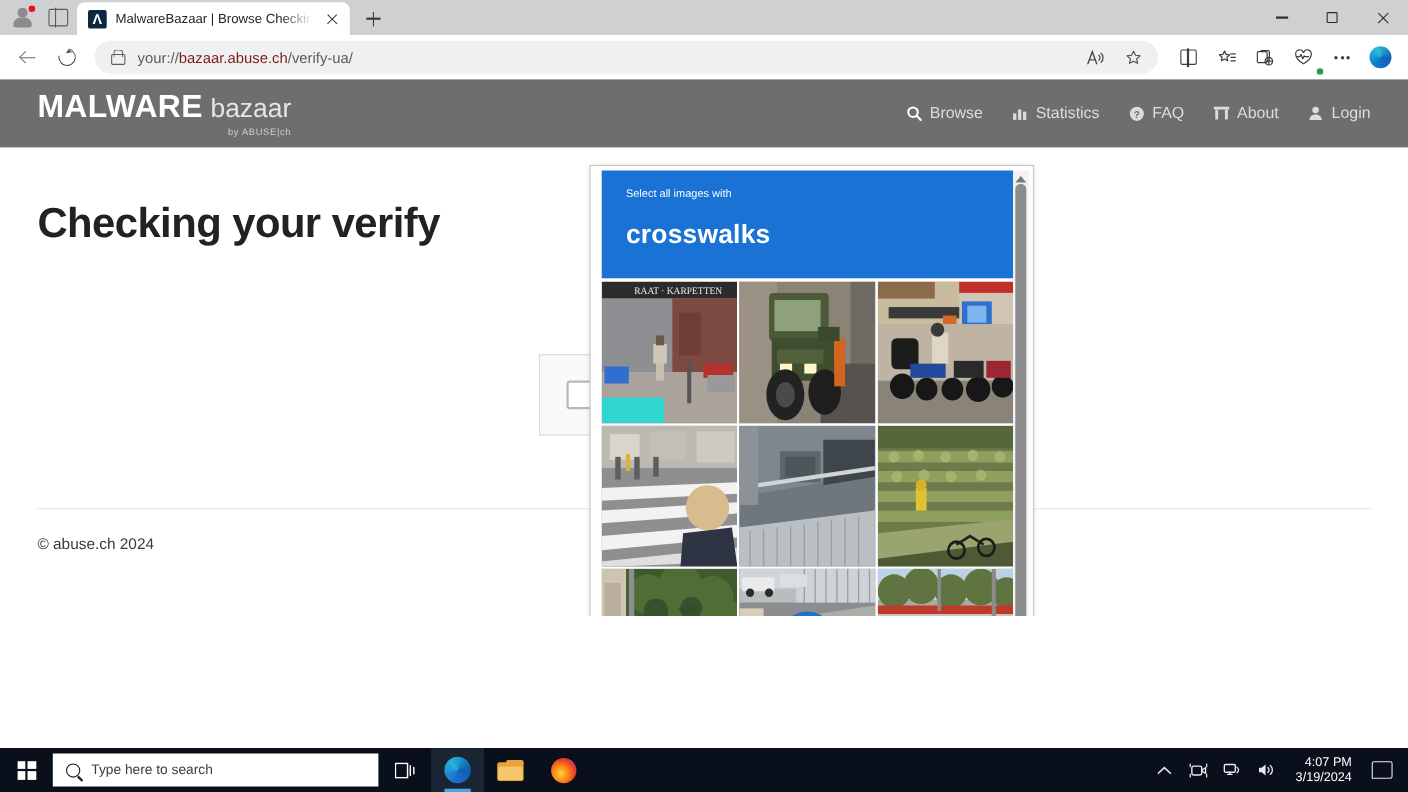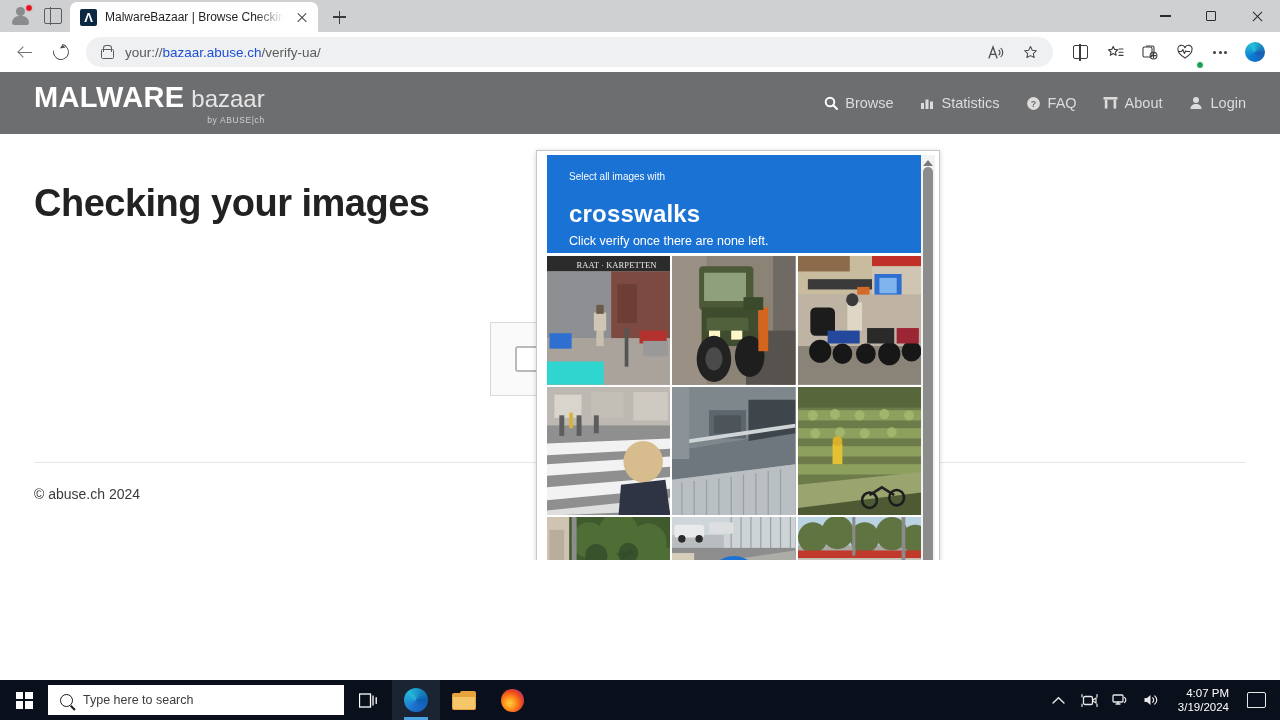--- a/index.html
+++ b/index.html
@@ -69,21 +69,21 @@
   .reload-ic::after { content:""; position:absolute; right:-1px; top:-1px; border:3px solid transparent; border-bottom-color:#4d4d4d; transform:rotate(25deg); }
 
   .omnibox {
     flex:1; height:30px; background:#eff0f1; border-radius:15px;
     display:flex; align-items:center; padding:0 6px 0 14px; margin:0 6px;
   }
   .lock-ic { width:13px; height:14px; position:relative; margin-right:12px; flex:0 0 auto; }
   .lock-ic::before { content:""; position:absolute; left:1px; bottom:0; width:11px; height:8px; border:1.2px solid #5c5c5c; border-radius:1.5px; }
   .lock-ic::after { content:""; position:absolute; left:3.3px; top:0; width:6.5px; height:6px; border:1.2px solid #5c5c5c; border-bottom:none; border-radius:3.2px 3.2px 0 0; }
   .url { font-size:13.5px; color:#5b5b5b; white-space:nowrap; }
-  .url b { color:#1d4ed8; font-weight:400; }
+  .url b { color:#7f1d1d; font-weight:400; }
   .omni-right { margin-left:auto; display:flex; align-items:center; gap:2px; }
   .readaloud { width:30px; height:26px; display:flex; align-items:center; justify-content:center; font-size:13px; color:#4d4d4d; }
   .star-ic { width:15px; height:15px; color:#4d4d4d; }
 
   .tb-right { display:flex; align-items:center; gap:1px; margin-left:2px; }
   .ic-split { width:15px; height:14px; border:1.4px solid #3c3c3c; border-radius:2px; position:relative; }
   .ic-split::after { content:""; position:absolute; left:5.8px; top:-2.5px; bottom:-2.5px; width:1.4px; background:#3c3c3c; }
   .ic-copilot { width:20px; height:20px; border-radius:50%;
     background:conic-gradient(from 220deg,#0c7bd4,#24c0d8,#1a5fb4,#0c7bd4); }
   .dots { display:flex; gap:2.6px; }
@@ -338,21 +338,21 @@
                 <circle cx="7" cy="4" r="3" fill="#dcdcdc"></circle>
                 <path d="M1.4 13c0-3.1 2.5-5 5.6-5s5.6 1.9 5.6 5z" fill="#dcdcdc"></path>
               </svg>
           </span>
           <span>Login</span>
         </div>
       </div>
     </div>
 
     <div class="page-body">
-      <h1 class="page-title">Checking your images</h1>
+      <h1 class="page-title">Checking your verify</h1>
 
       <div class="confirm-row">
         <span class="confirm-text">Please confirm that yo</span>
       </div>
 
       <div class="cf-widget">
         <div class="cf-checkbox"></div>
       </div>
 
       <div class="divider"></div>
@@ -369,21 +369,20 @@
         <span>RUN</span>
       </div>
     </div>
 
     <div class="captcha">
       <div class="cap-inner">
 
         <div class="cap-head">
           <div class="cap-head-small">Select all images with</div>
           <div class="cap-head-big">crosswalks</div>
-          <div class="cap-head-note">Click verify once there are none left.</div>
         </div>
 
         <div class="grid">
 
           <div class="cell">
             <svg viewBox="0 0 100 100" preserveAspectRatio="none">
               <rect width="100" height="100" fill="#b9b0a6"></rect>
               <rect y="0" width="100" height="12" fill="#2b2b2b"></rect>
               <text x="24" y="9" font-size="7" fill="#e8e8e8" font-family="Liberation Serif, serif">RAAT · KARPETTEN</text>
               <rect x="0" y="12" width="52" height="52" fill="#8e8f93"></rect>

